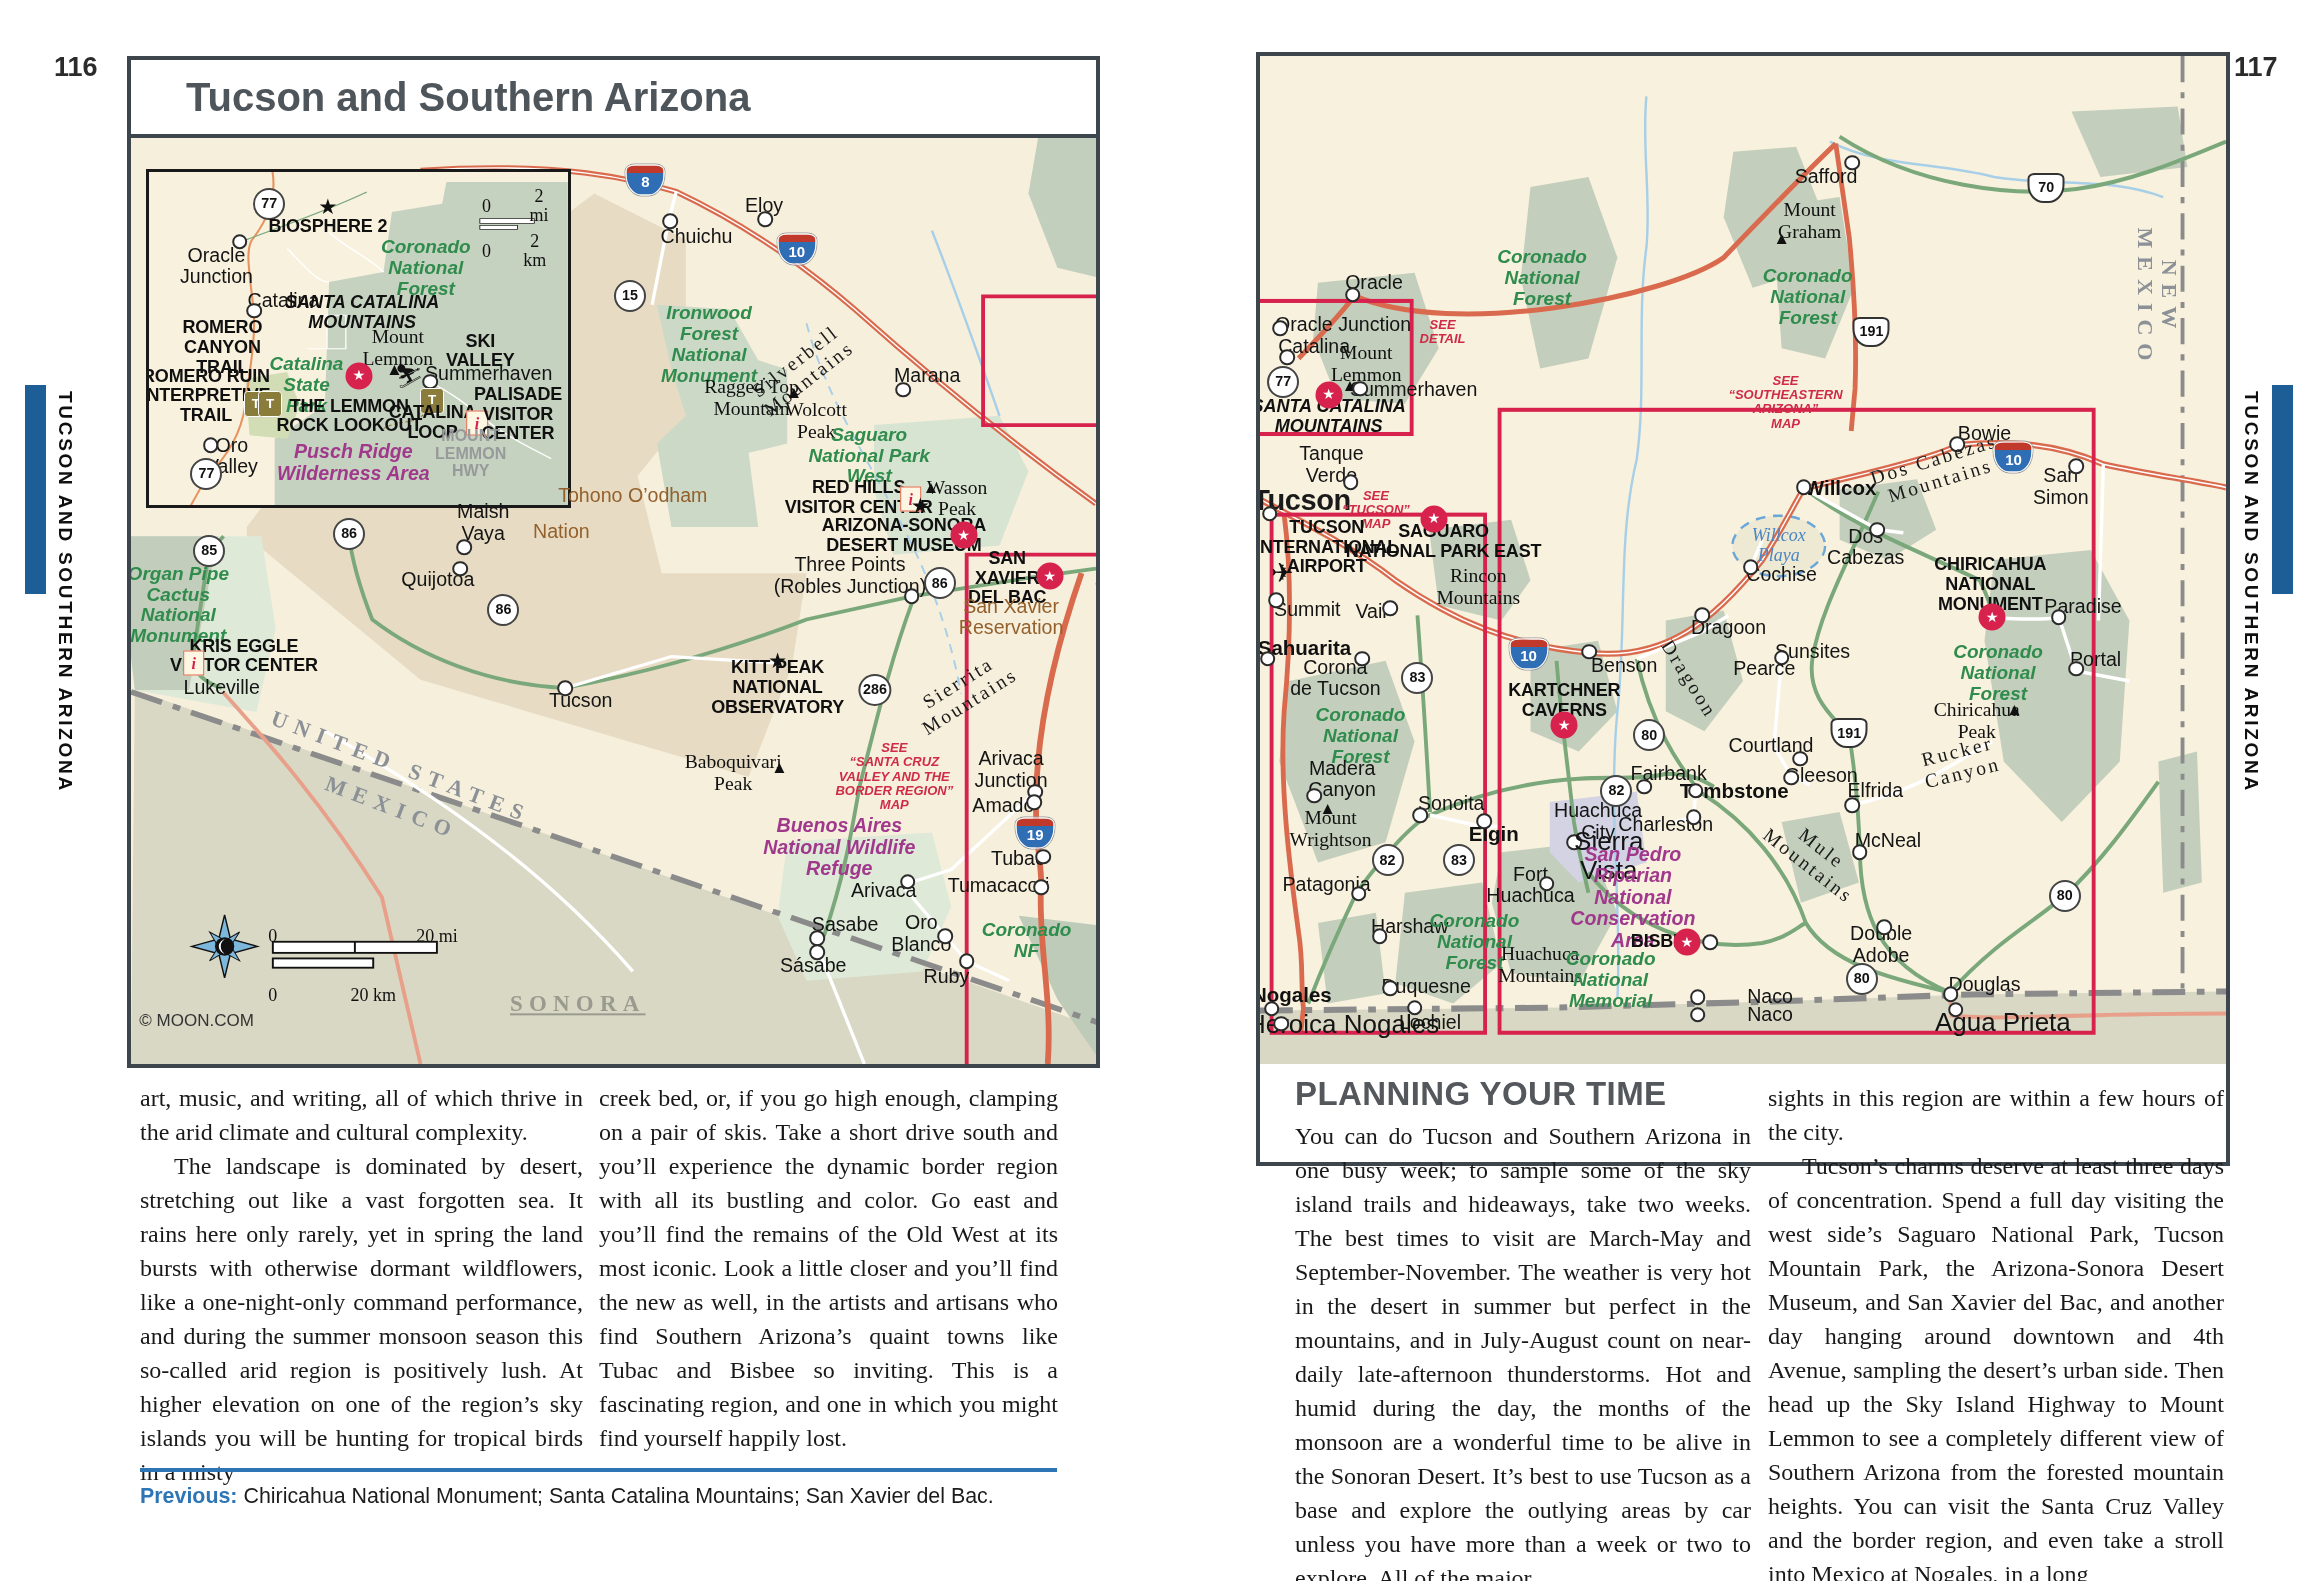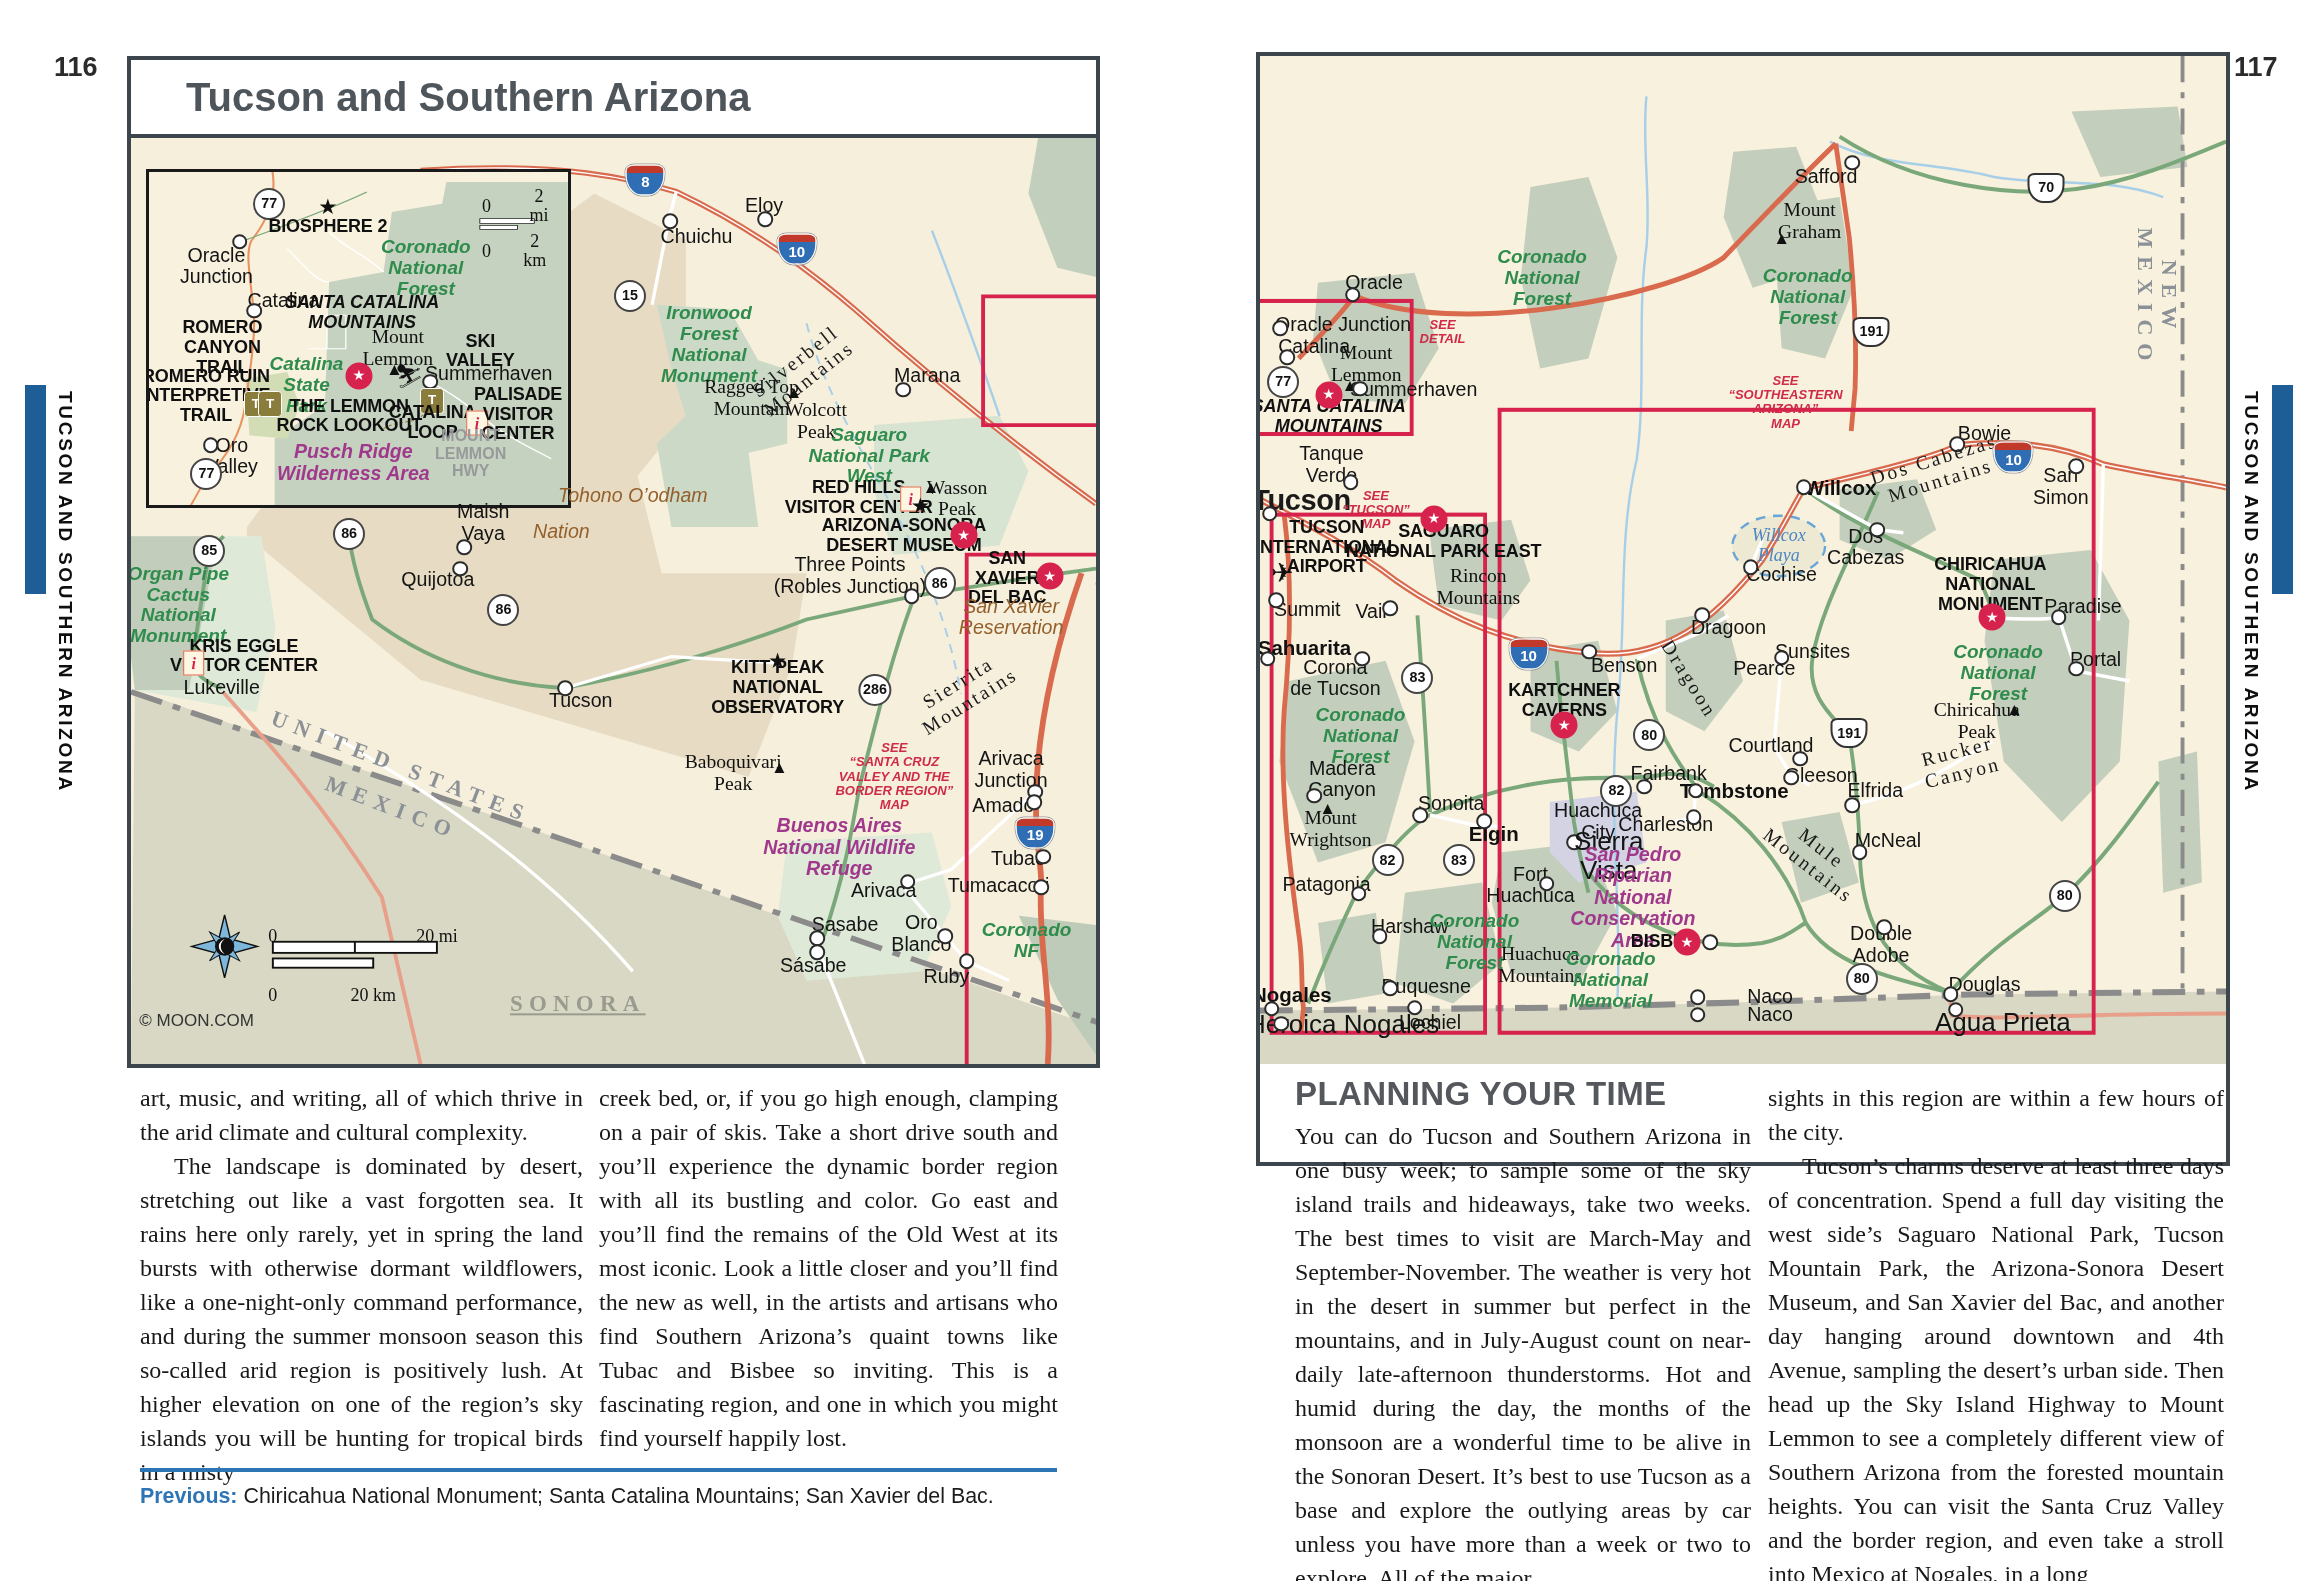--- a/index.html
+++ b/index.html
@@ -25,21 +25,21 @@
   
   .ml{position:absolute;transform:translate(-50%,-50%);white-space:pre-line;text-align:center;
       line-height:1.1;pointer-events:none;z-index:5;}
   .city{font-size:19.6px;color:#141414;}
   .cityb{font-size:20.5px;font-weight:bold;color:#111;}
   .big{font-size:29px;font-weight:bold;letter-spacing:-0.4px;}
   .town-lg{font-size:26px;color:#141414;}
   .poi{font-size:18px;font-weight:bold;letter-spacing:-0.2px;color:#101010;}
   .grn{font-size:19px;font-weight:bold;font-style:italic;color:#2f8c4c;}
   .pur{font-size:19.6px;font-weight:bold;font-style:italic;color:#a0388c;}
-  .brn{font-size:19.6px;font-style:italic;color:#94602c;}
+  .brn{font-size:19.6px;color:#94602c;}
   .mtn{font-family:"Liberation Serif",serif;font-size:19.6px;letter-spacing:2.7px;color:#1a1a1a;}
   .mtni{font-size:18px;font-weight:bold;font-style:italic;color:#111;}
   .pk{font-family:"Liberation Serif",serif;font-size:19.6px;color:#111;}
   .red{font-size:13px;font-weight:bold;font-style:italic;color:#cf2b47;}
   .wat{font-family:"Liberation Serif",serif;font-style:italic;font-size:18px;color:#4a85c4;}
   .gray{font-size:16px;font-weight:bold;color:#97999b;}
   .bord{font-family:"Liberation Serif",serif;font-size:22px;font-weight:bold;letter-spacing:8px;color:#8b9196;}
   .son{font-family:"Liberation Serif",serif;font-size:23px;font-weight:bold;letter-spacing:6.2px;color:#9a9b8f;text-decoration:underline;}
   .cop{font-size:17px;color:#333;}
   .sc{font-family:"Liberation Serif",serif;font-size:18px;color:#111;}

